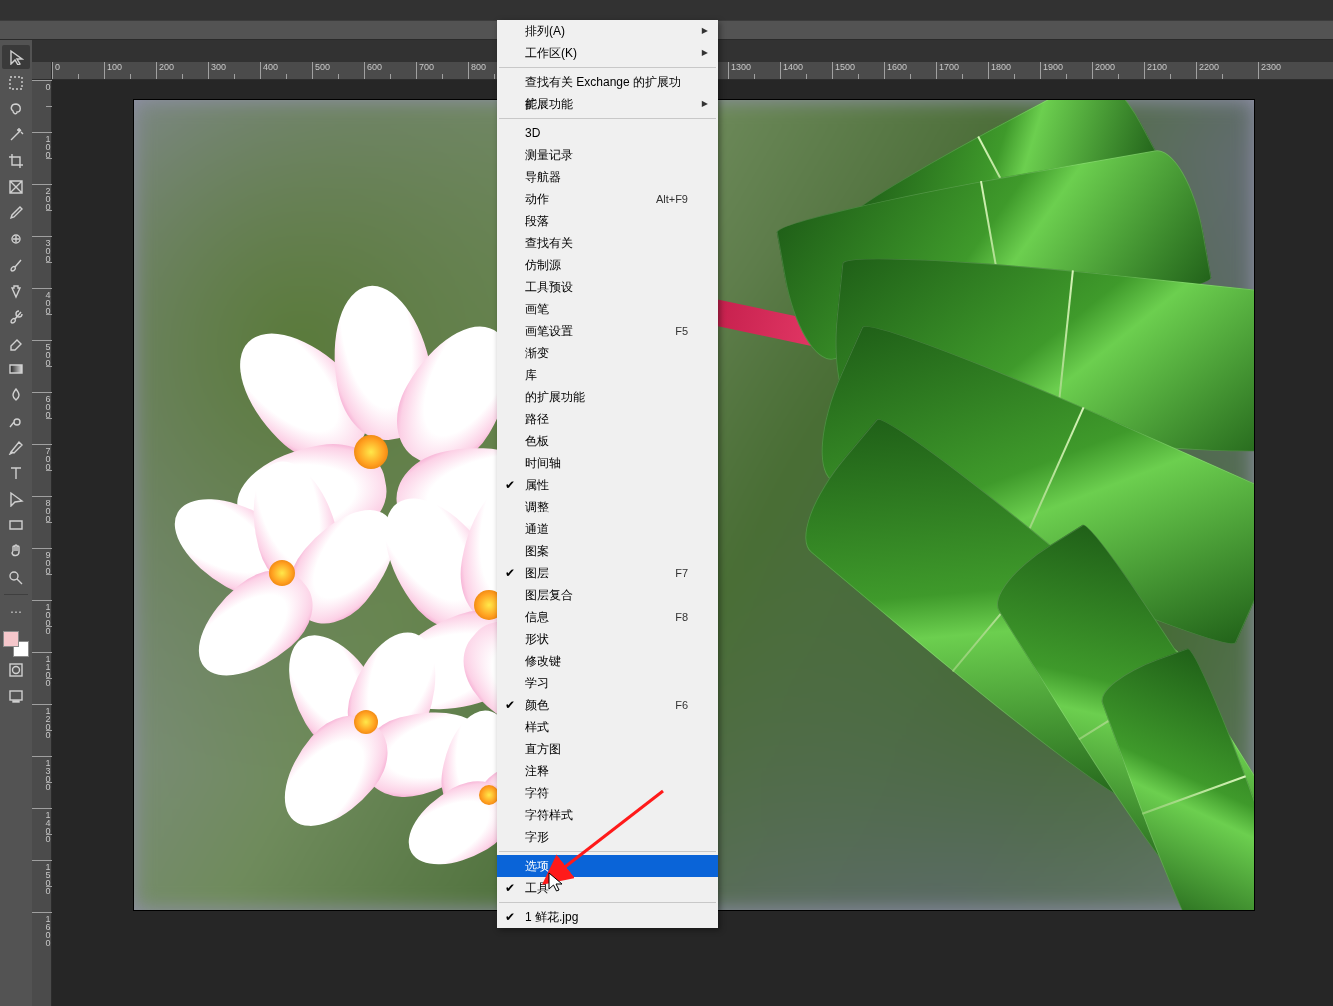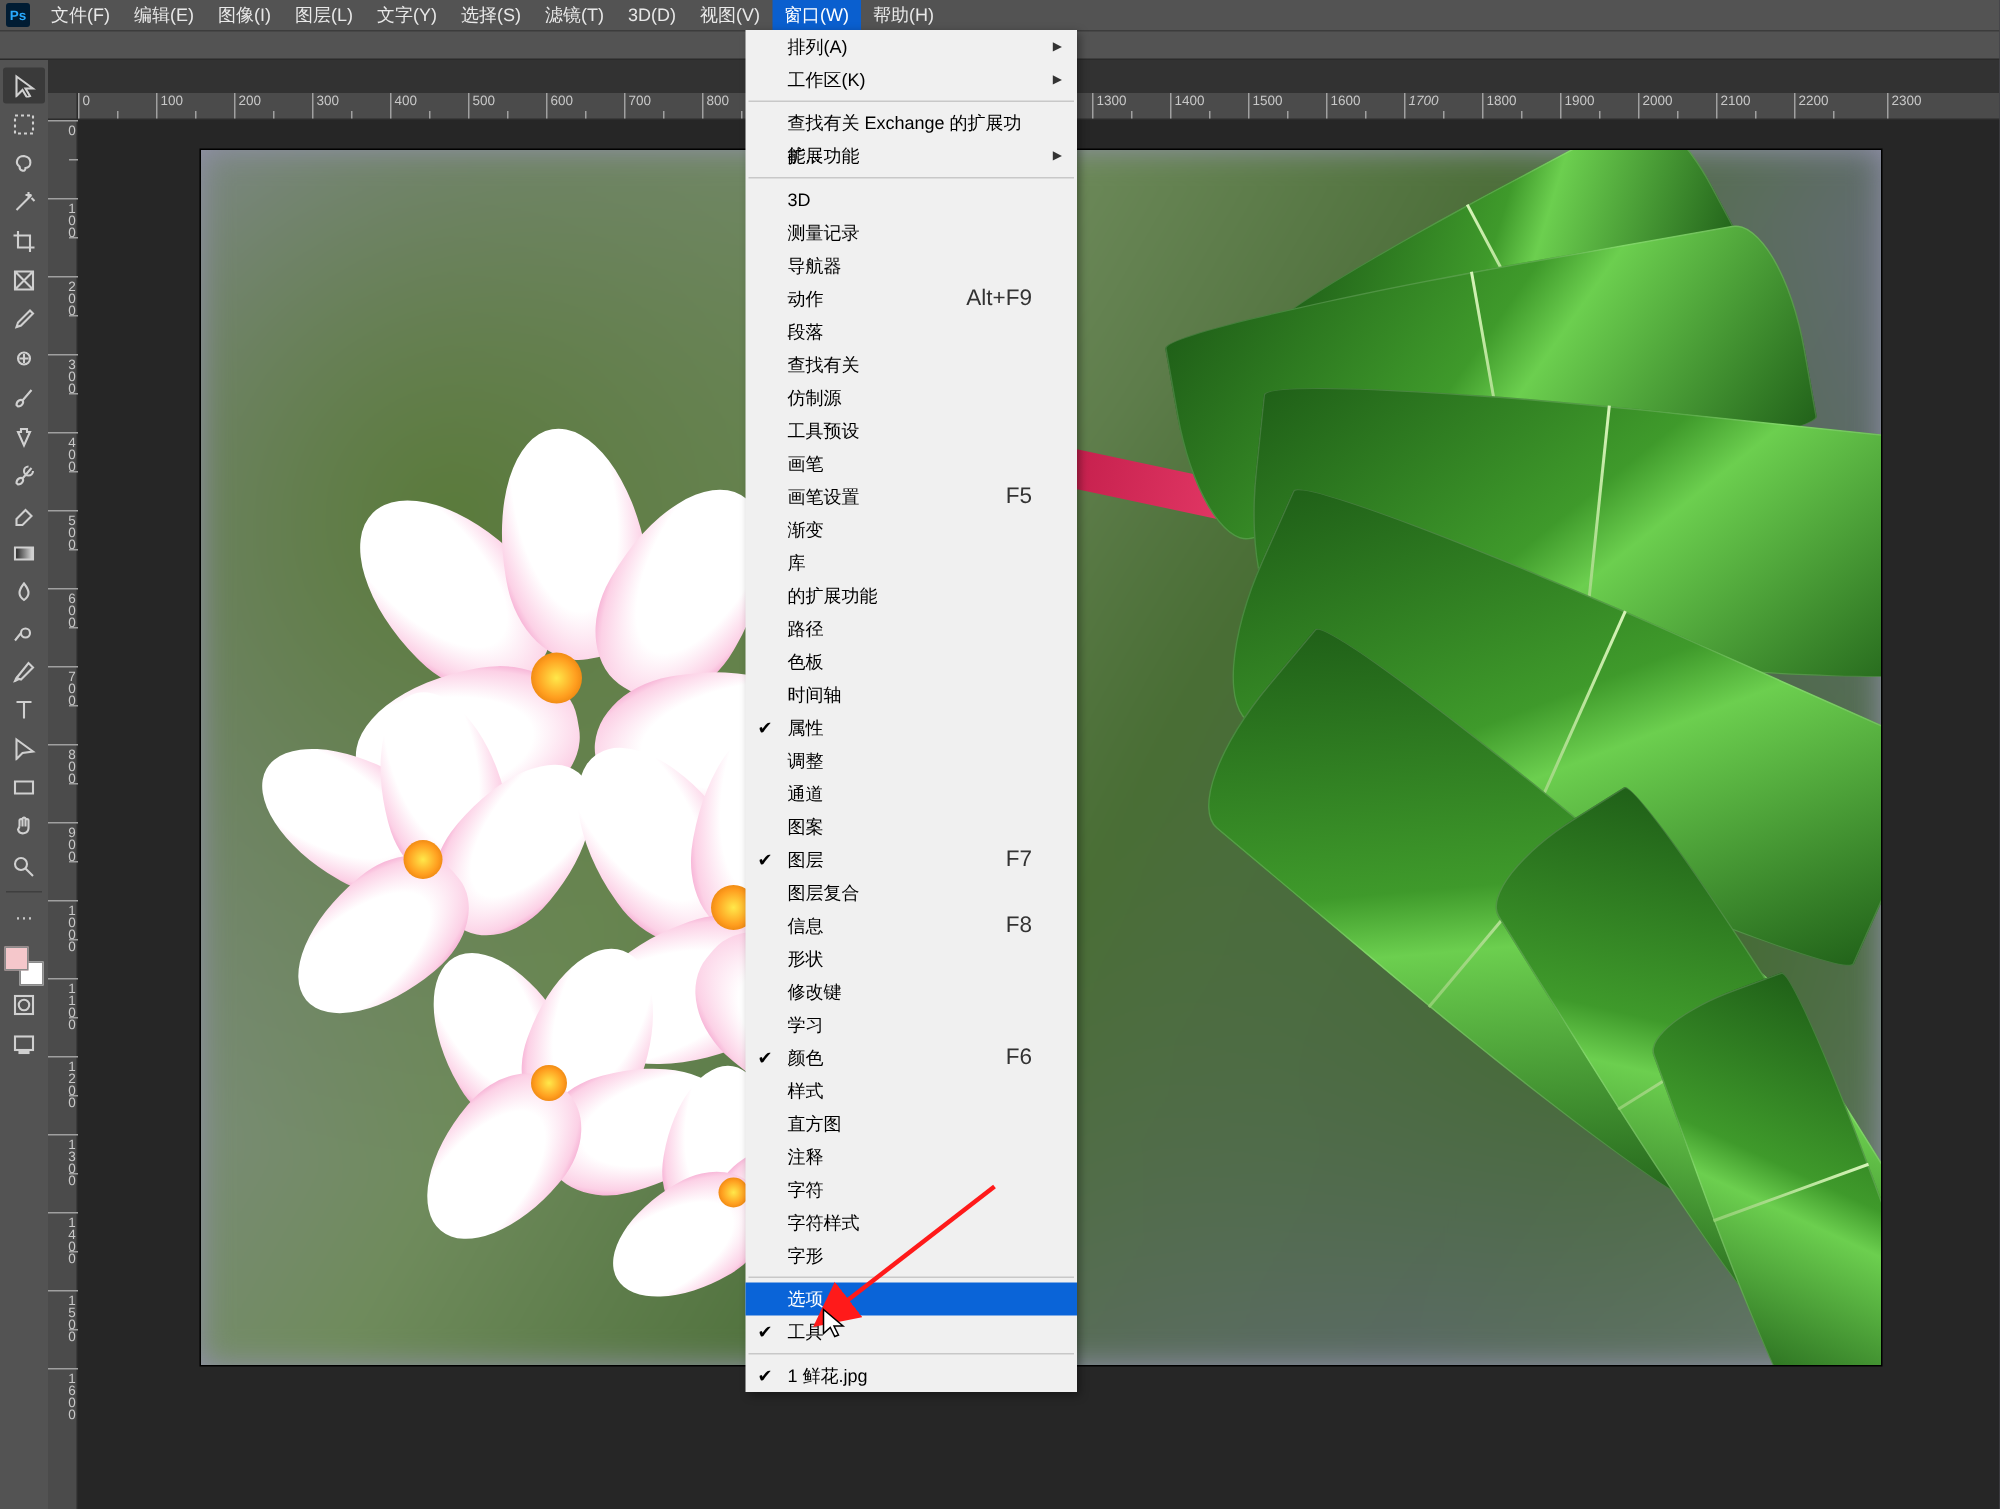--- a/index.html
+++ b/index.html
@@ -46,49 +46,35 @@
 .petal { position:absolute; background:radial-gradient(ellipse at 50% 30%, #fff 0%, #fff 50%, #fcd1e6 75%, #e85ca8 100%); border-radius:52% 52% 48% 48% / 62% 62% 40% 40%; }
 .center { position:absolute; background:radial-gradient(circle,#ffe84a 0%, #ff9e1f 55%, #d66b00 100%); border-radius:50%; }
 .leaf { position:absolute; background:linear-gradient(135deg,#1e5d17 0%, #3f9a2b 45%, #6ccf4f 55%, #1e5d17 100%); border-radius:60% 8% 60% 8% / 10% 60% 10% 60%; box-shadow:inset 0 0 0 1px rgba(255,255,255,.15); }
 .leafVein { position:absolute; left:50%; top:0; bottom:0; width:2px; background:linear-gradient(#d6f3b8,#8fce70); transform:translateX(-50%); }
 .stem { position:absolute; background:linear-gradient(90deg,#c21d4a 0%, #ff4f7d 45%, #ff8aa8 50%, #ff4f7d 55%, #c21d4a 100%); border-radius:12px; }
 
 
 #menu { position:absolute; left:497px; top:20px; width:221px; background:#f0f0f0; color:#000; box-shadow:2px 2px 6px rgba(0,0,0,.4); }
 #menu .row { position:relative; height:22px; line-height:22px; padding:0 30px 0 28px; font-size:12px; cursor:default; }
 #menu .row.sub::after { content:"▶"; font-size:8px; position:absolute; right:10px; top:0; color:#333; }
-#menu .row .sc { position:absolute; right:30px; top:0; color:#333; font-size:15px; }
+#menu .row .sc { position:absolute; right:30px; top:0; color:#333; font-size:11px; }
 #menu .row .chk { position:absolute; left:8px; top:0; color:#000; }
 #menu .msep { height:1px; margin:3px 2px; background:#c8c8c8; }
 #menu .row.hl { background:#0a64d8; color:#fff; }
 #menu .row.hl .sc, #menu .row.hl .chk, #menu .row.hl::after { color:#fff; }
 
 
 #cursor { position:absolute; pointer-events:none; z-index:30; }
 #arrow { position:absolute; pointer-events:none; z-index:29; }
 </style>
 </head>
 <body>
 
 <div id="app">
 
-  <div id="menubar">
-    <div class="logo">Ps</div>
-  <div class="mitem">文件(F)</div>
-      <div class="mitem">编辑(E)</div>
-      <div class="mitem">图像(I)</div>
-      <div class="mitem">图层(L)</div>
-      <div class="mitem">文字(Y)</div>
-      <div class="mitem">选择(S)</div>
-      <div class="mitem">滤镜(T)</div>
-      <div class="mitem">3D(D)</div>
-      <div class="mitem">视图(V)</div>
-      <div class="mitem open">窗口(W)</div>
-      <div class="mitem">帮助(H)</div>
-    </div>
 
   <div id="optbar"></div>
 
 
   <div id="toolbox">
       <div class="tool sel">
         <svg viewBox="0 0 16 16">
           <defs>
             <linearGradient id="gg">
               <stop offset="0" stop-color="#222"></stop>
@@ -369,21 +355,21 @@
       <div class="tick" style="left: 624px;">1200</div>
       <div class="tick" style="left: 650px; height: 6px; top: 12px;"></div>
       <div class="tick" style="left: 676px;">1300</div>
       <div class="tick" style="left: 702px; height: 6px; top: 12px;"></div>
       <div class="tick" style="left: 728px;">1400</div>
       <div class="tick" style="left: 754px; height: 6px; top: 12px;"></div>
       <div class="tick" style="left: 780px;">1500</div>
       <div class="tick" style="left: 806px; height: 6px; top: 12px;"></div>
       <div class="tick" style="left: 832px;">1600</div>
       <div class="tick" style="left: 858px; height: 6px; top: 12px;"></div>
-      <div class="tick" style="left: 884px; font-style: italic;">1700</div>
+      <div class="tick" style="left: 884px;">1700</div>
       <div class="tick" style="left: 910px; height: 6px; top: 12px;"></div>
       <div class="tick" style="left: 936px;">1800</div>
       <div class="tick" style="left: 962px; height: 6px; top: 12px;"></div>
       <div class="tick" style="left: 988px;">1900</div>
       <div class="tick" style="left: 1014px; height: 6px; top: 12px;"></div>
       <div class="tick" style="left: 1040px;">2000</div>
       <div class="tick" style="left: 1066px; height: 6px; top: 12px;"></div>
       <div class="tick" style="left: 1092px;">2100</div>
       <div class="tick" style="left: 1118px; height: 6px; top: 12px;"></div>
       <div class="tick" style="left: 1144px;">2200</div>

